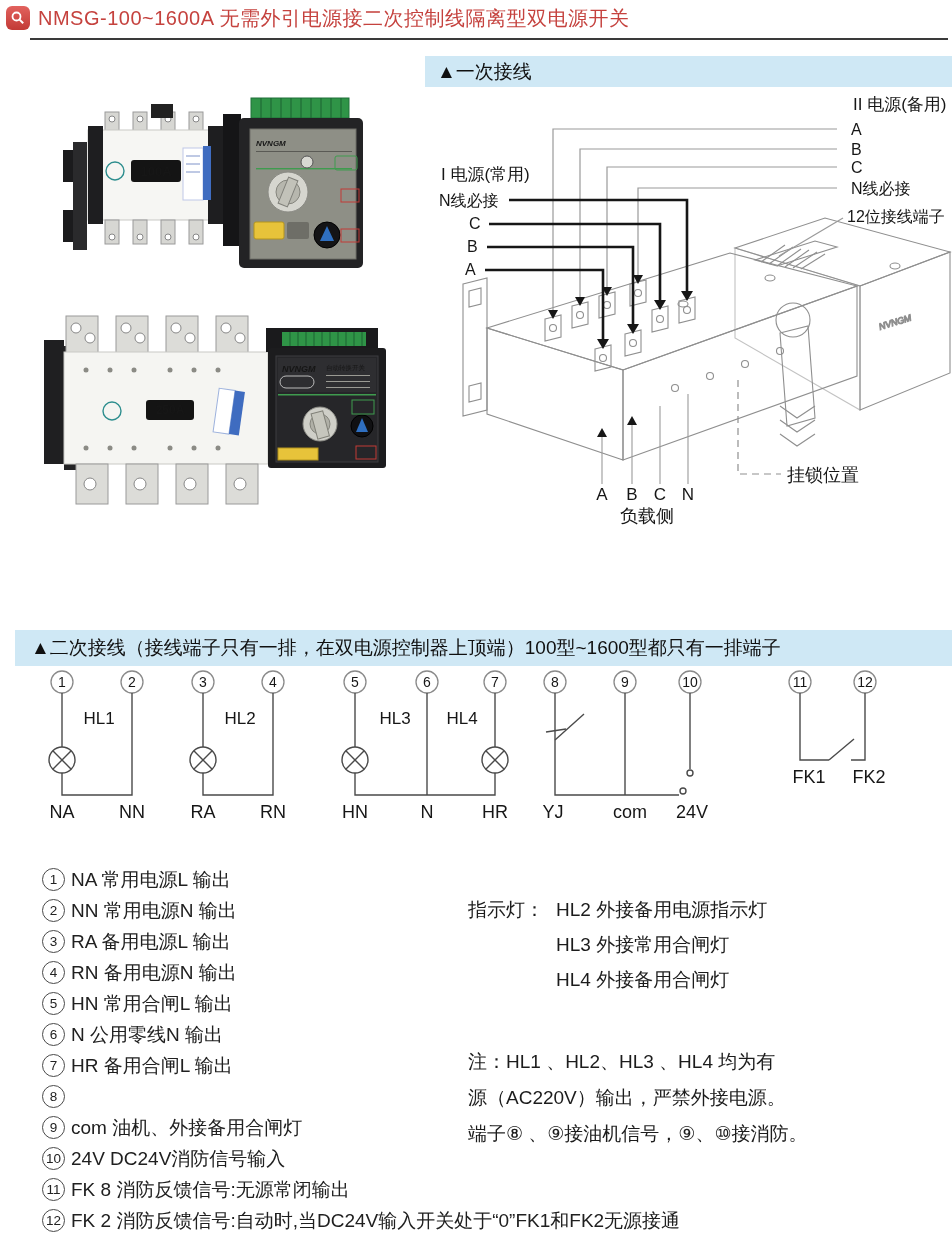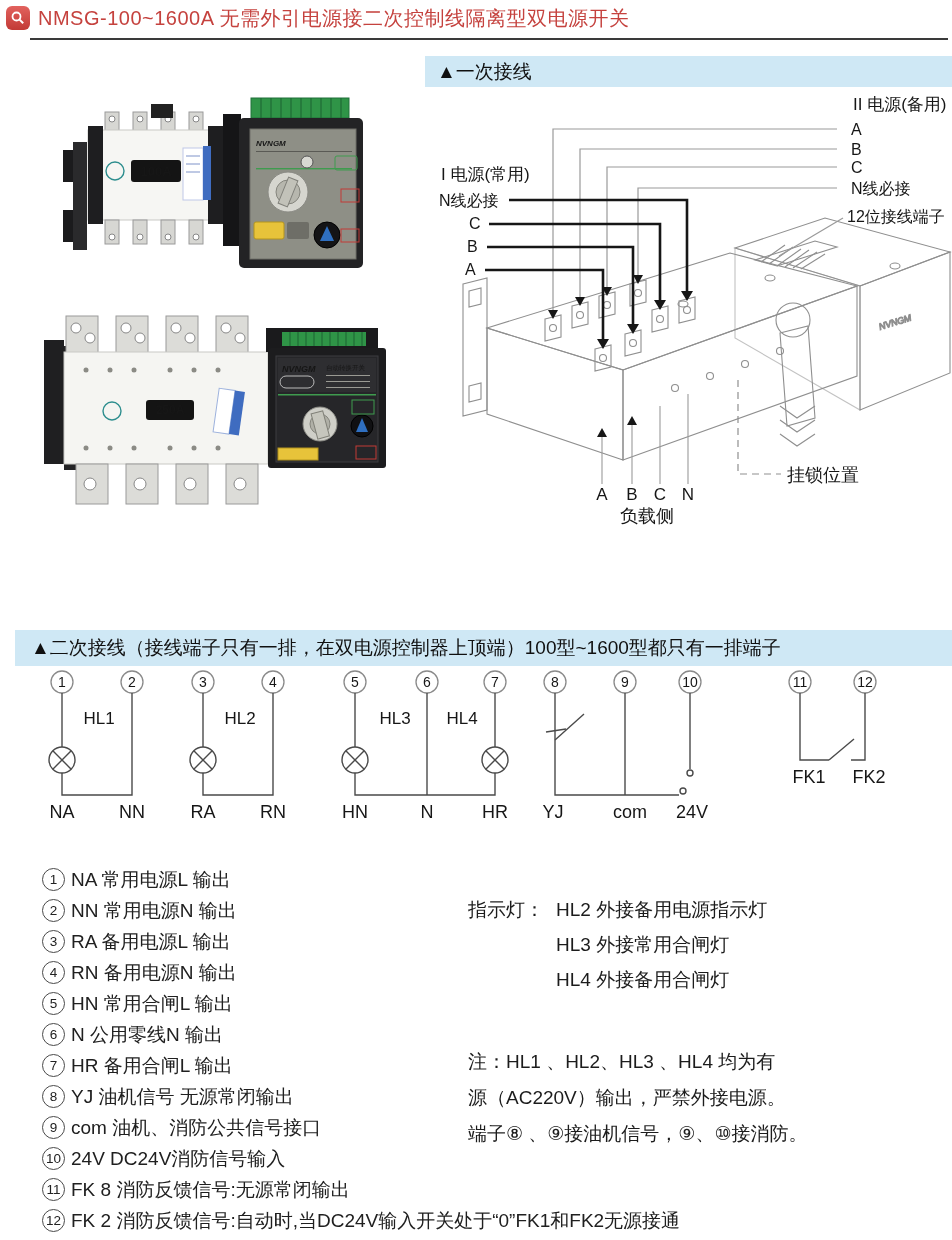--- a/index.html
+++ b/index.html
@@ -460,25 +460,24 @@
     <li>
         <span class="cnum">6</span>
         <span>N 公用零线N 输出</span>
       </li>
     <li>
         <span class="cnum">7</span>
         <span>HR 备用合闸L 输出</span>
       </li>
     <li>
         <span class="cnum">8</span>
-        <span>YJ 油机信号 无源常闭输出</span>
       </li>
     <li>
         <span class="cnum">9</span>
-        <span>com 油机、消防公共信号接口</span>
+        <span>com 油机、外接备用合闸灯</span>
       </li>
     <li>
         <span class="cnum">10</span>
         <span>24V DC24V消防信号输入</span>
       </li>
     <li>
         <span class="cnum">11</span>
         <span>FK 8 消防反馈信号:无源常闭输出</span>
       </li>
     <li>

